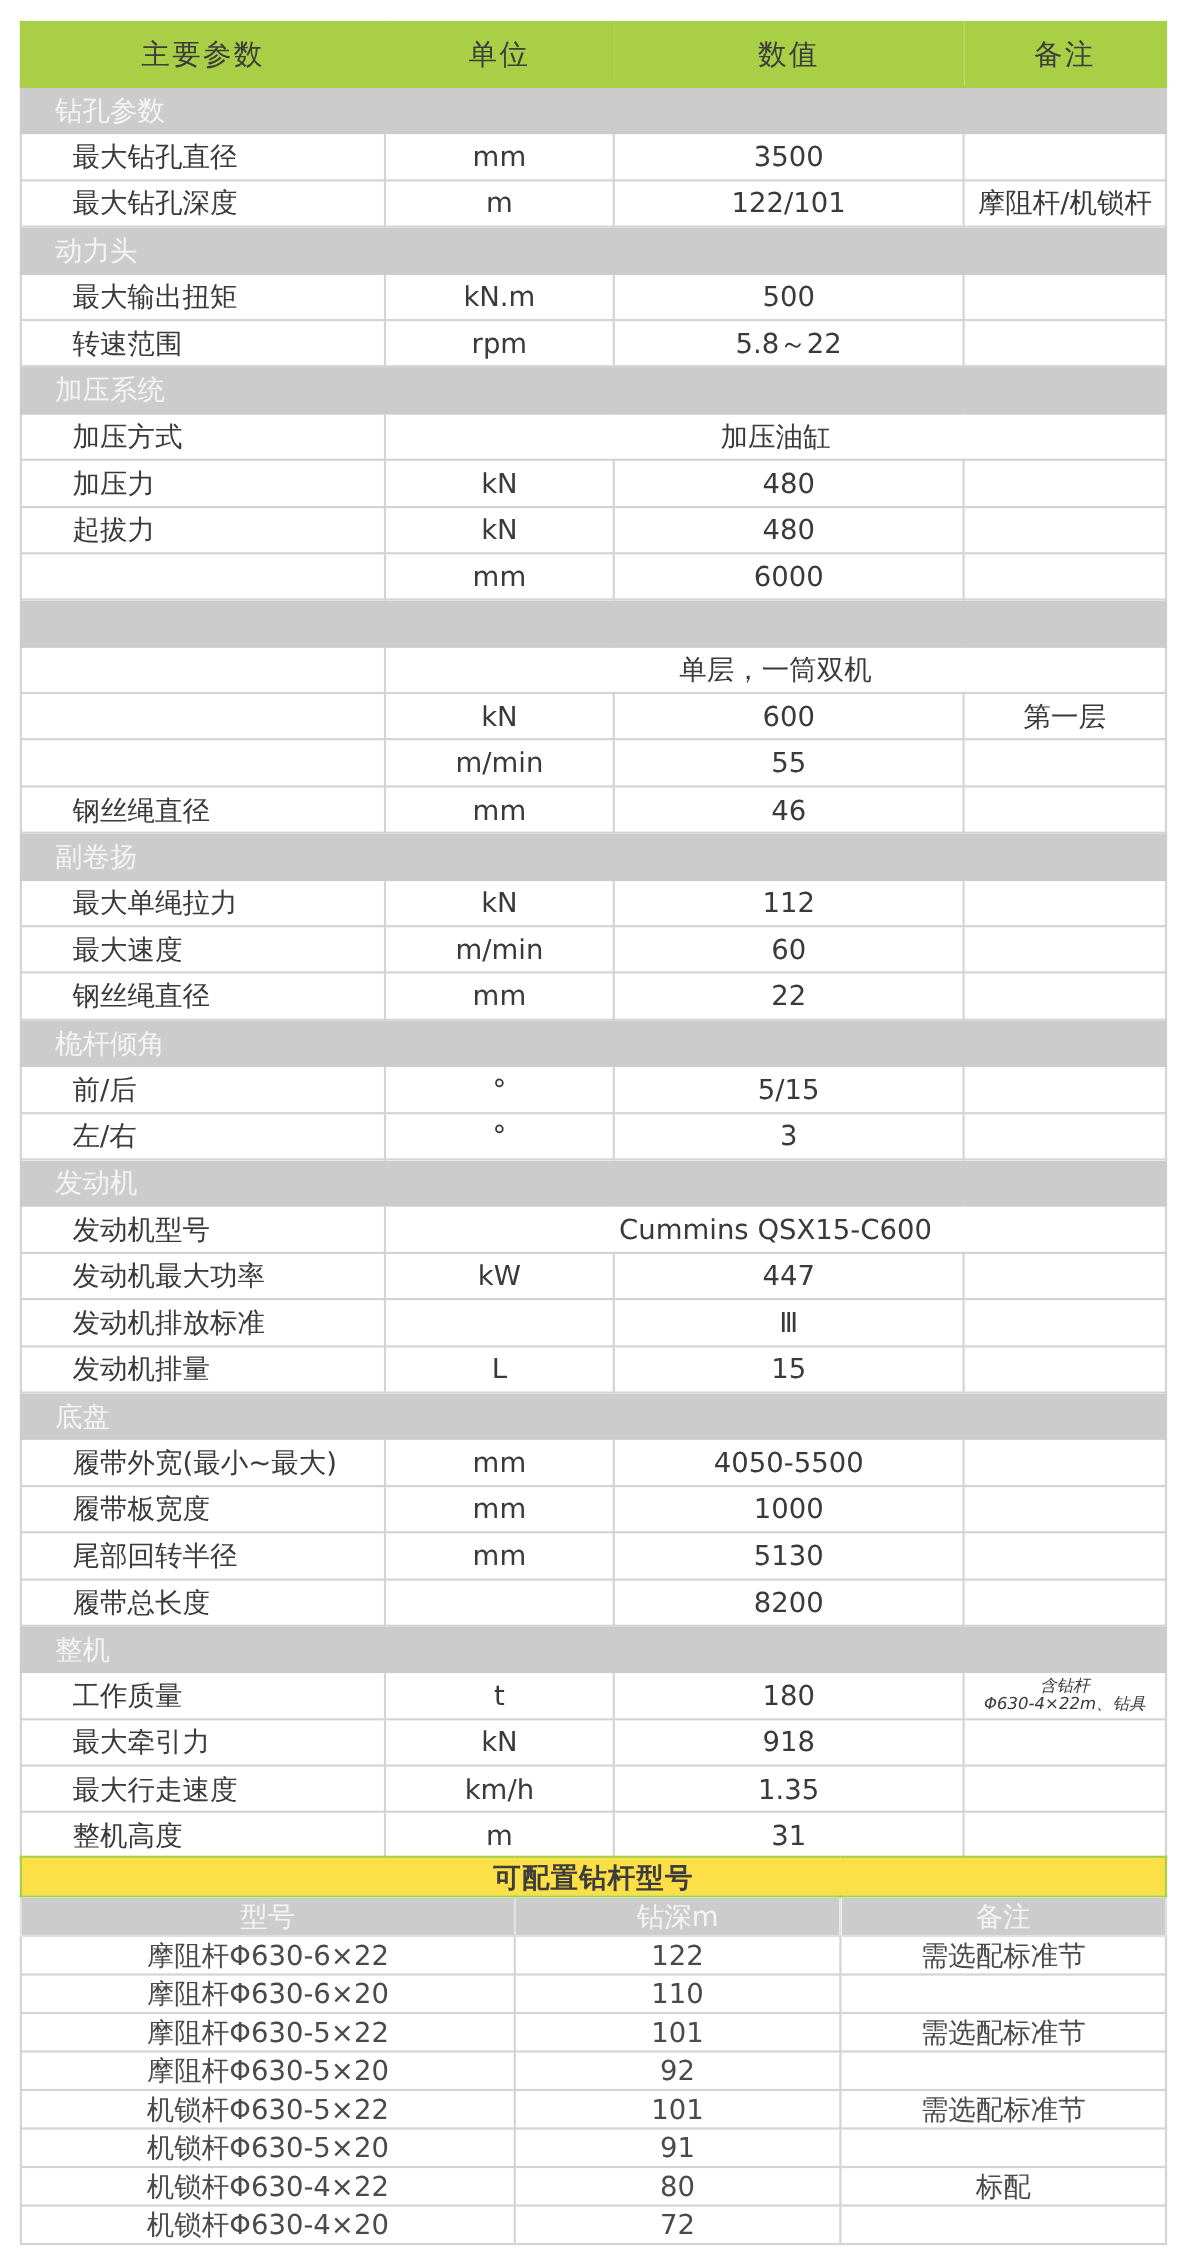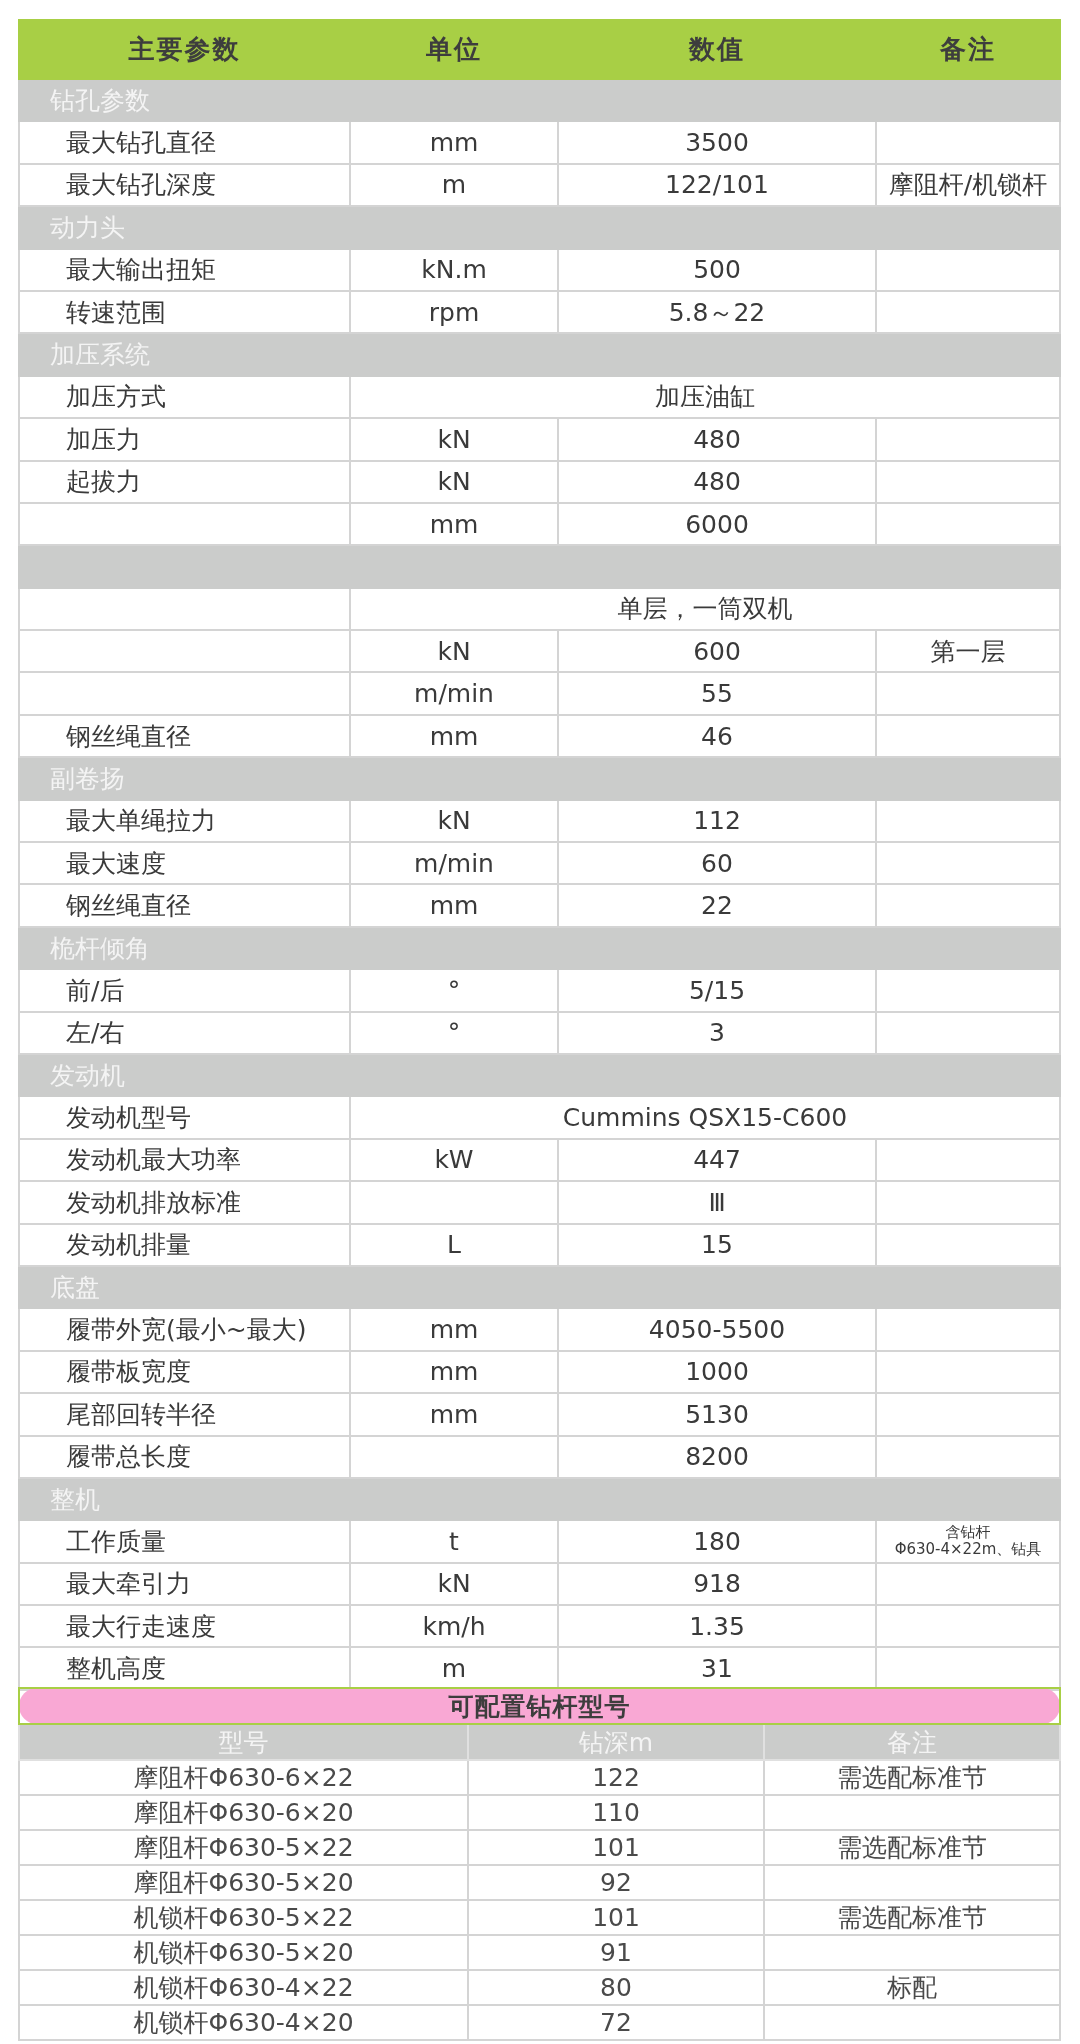--- a/index.html
+++ b/index.html
@@ -3,32 +3,32 @@
 <meta charset="utf-8">
 <style>
   html, body { margin:0; padding:0; background:#ffffff; }
   body { width:1080px; height:2044px; position:relative; overflow:hidden;
          font-family:"DejaVu Sans","Liberation Sans",sans-serif; color:#3a3a3a; }
   .tbl { position:absolute; left:18px; width:1041px; border-collapse:collapse; table-layout:fixed; }
   #spec { top:19px; }
   #spec col.c1 { width:331px; } #spec col.c2 { width:208px; }
   #spec col.c3 { width:318px; } #spec col.c4 { width:184px; }
   .tbl td, .tbl th { border:2px solid #d4d4d4; padding:0; overflow:hidden; white-space:nowrap; }
-  #spec thead th { height:57px; background:#a8cf45; color:#3d3d3d; font-weight:bold;
+  #spec thead th { height:57px; background:#a8cf45; color:#3d3d3d; font-weight:normal;
                    font-size:26px; letter-spacing:2px; text-align:center; border-color:#a8cf45; }
   #spec tbody tr { height:42.4px; }
   #spec tbody td { font-size:25px; text-align:center; background:#fff; }
   #spec tbody td.name { text-align:left; padding-left:46px; }
   #spec tbody tr.section td { background:#cbcccb; color:#f4f4f4; text-align:left; padding-left:30px;
                               border-color:#cbcccb; border-top:2px solid #e0e0e0; }
-  #spec tbody td.note-small { font-size:15px; line-height:17px; white-space:normal; }
+  #spec tbody td.note-small { font-size:15px; line-height:17px; white-space:normal;font-style:italic; }
   #rods { top:1687px; }
   #rods col.r1 { width:449px; } #rods col.r2 { width:296px; } #rods col.r3 { width:296px; }
-  #rods .title th { height:34px; background:#f9a8d4; color:#3d3d3d; font-weight:bold; font-size:25px;
-                    border-color:#a8cf45; letter-spacing:1px;border-radius:18px; }
+  #rods .title th { height:34px; background:#fde047; color:#3d3d3d; font-weight:bold; font-size:25px;
+                    border-color:#a8cf45; letter-spacing:1px; }
   #rods .hdr th { height:34px; background:#cbcccb; color:#f4f4f4; font-weight:normal; font-size:25px;
                   border-color:#e0e0e0; }
   #rods tbody tr { height:33.7px; }
   #rods tbody td { font-size:25px; text-align:center; color:#4a4a4a; background:#fff; }
 </style>
 </head>
 <body>
 
 <table class="tbl" id="spec">
   <colgroup>

